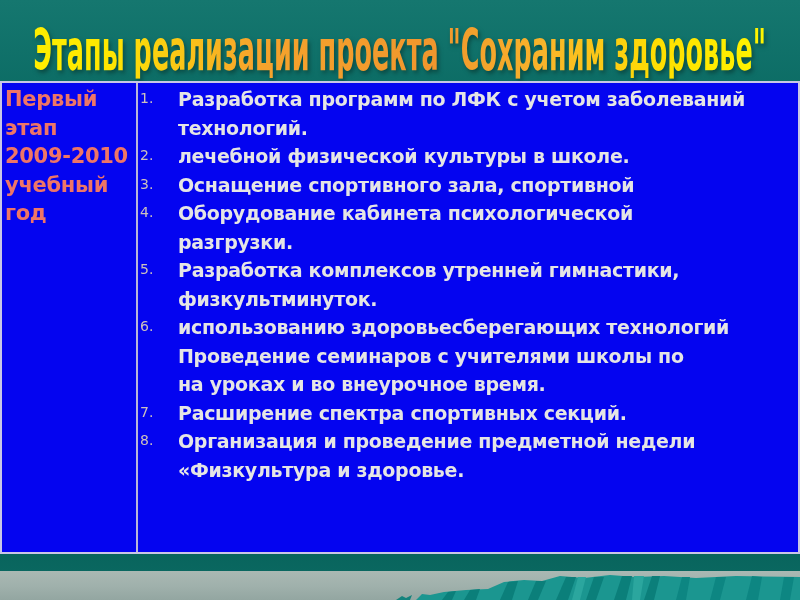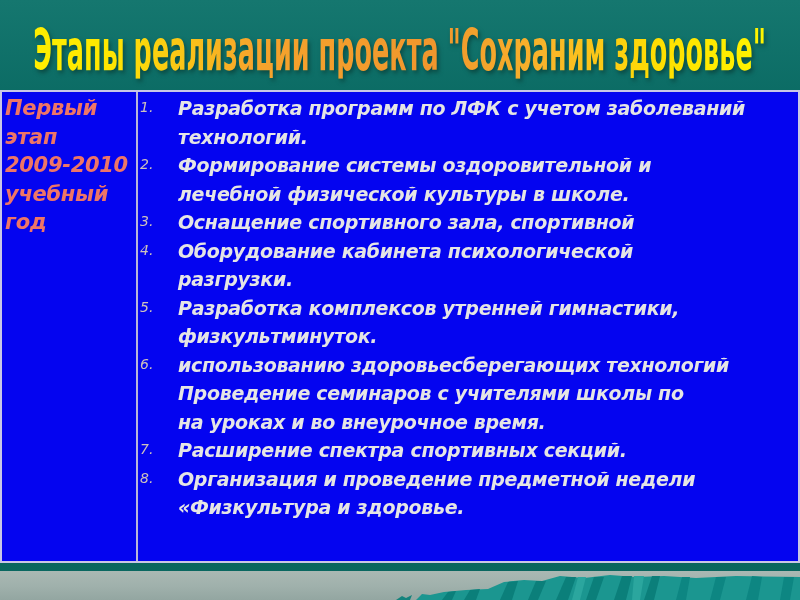--- a/index.html
+++ b/index.html
@@ -15,22 +15,22 @@
   }
   .title-text {
     white-space:nowrap; font-weight:bold; font-size:44px; line-height:1;
     transform: scale(0.58, 1.30); transform-origin:center center;
     color:#f2992e;
     background: linear-gradient(90deg,#ffee00 0%, #ffe800 10%, #f6a42c 30%, #f0962d 55%, #f9b52a 70%, #ffe000 86%, #fff600 100%);
     -webkit-background-clip:text; background-clip:text;
     -webkit-text-fill-color:transparent;
   }
   .panel {
-    position:absolute; left:0; top:90px; width:796px; height:469px;
-    background:#0404f0; border:2px solid #c9c6e6;font-style:italic;
+    position:absolute; left:0; top:81px; width:796px; height:469px;
+    background:#0404f0; border:2px solid #c9c6e6;
   }
   .divider {
     position:absolute; left:134px; top:0; bottom:0; width:2px;
     background:#b9b6d9;
   }
   .stage-label {
     position:absolute; left:3px; top:2px; width:130px;
     color:#ee7566; font-weight:bold; font-size:21px; line-height:28.5px;
     letter-spacing:-0.3px;
   }
@@ -77,21 +77,20 @@
     <div class="divider"></div>
 
     <ol class="items">
       <li>
         <span class="item-num">1.</span>
         <span class="item-line">Разработка программ по ЛФК с учетом заболеваний</span>
         <span class="item-line">технологий.</span>
       </li>
       <li>
         <span class="item-num">2.</span>
-        <span class="item-line">Формирование системы оздоровительной и</span>
         <span class="item-line">лечебной физической культуры в школе.</span>
       </li>
       <li>
         <span class="item-num">3.</span>
         <span class="item-line">Оснащение спортивного зала, спортивной</span>
       </li>
       <li>
         <span class="item-num">4.</span>
         <span class="item-line">Оборудование кабинета психологической</span>
         <span class="item-line">разгрузки.</span>

